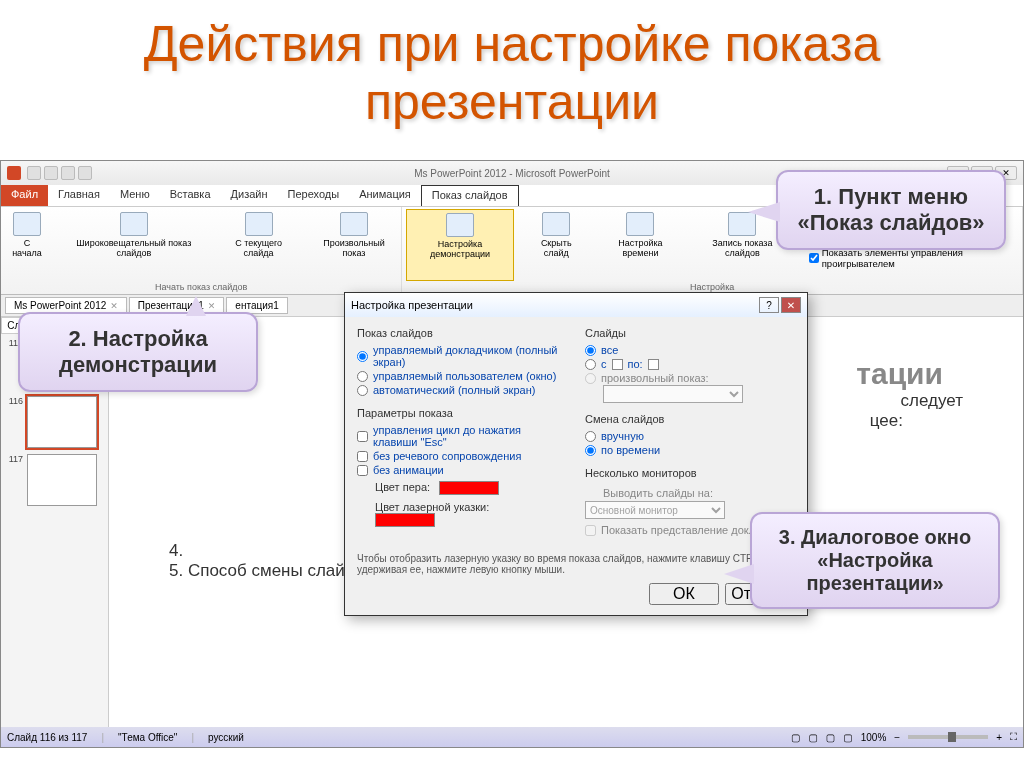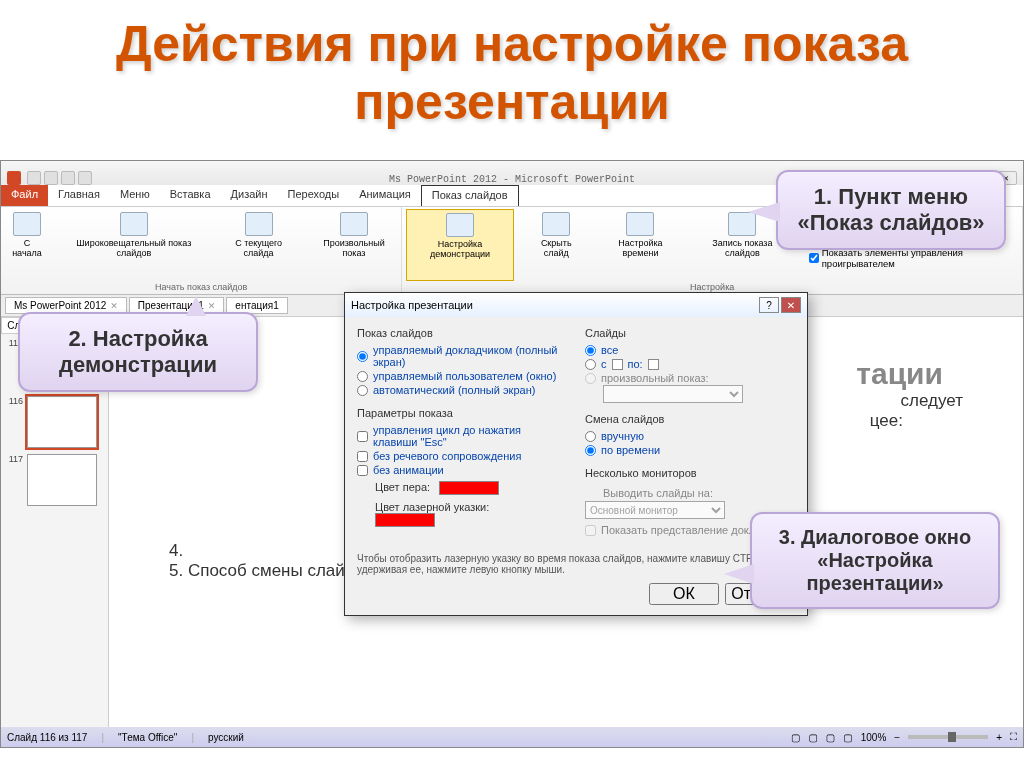--- a/index.html
+++ b/index.html
@@ -1,24 +1,24 @@
 <!DOCTYPE html>
 <html><head>
 <meta charset="utf-8">
 <style>
 * { box-sizing: border-box; margin: 0; padding: 0; }
 body { font-family: "Segoe UI", Tahoma, sans-serif; background: #fff; width: 1024px; height: 767px; overflow: hidden; position: relative; }
 
-.main-title { text-align: center; font-size: 50px; font-weight: bold; color: #d35400; padding: 15px 20px 25px; text-shadow: 2px 2px 4px rgba(0,0,0,0.2); }
+.main-title { text-align: center; font-size: 50px; font-weight: normal; color: #d35400; padding: 15px 20px 25px; text-shadow: 2px 2px 4px rgba(0,0,0,0.2); }
 
 .screenshot-area { position: absolute; top: 160px; left: 0; width: 1024px; height: 607px; }
 
 .window-frame { border: 1px solid #888; background: #fff; }
 
-.title-bar { height: 24px; background: linear-gradient(to bottom, #f6f6f6, #e9e9e9); display: flex; align-items: flex-end; padding: 0 6px; font-size: 10px; position: relative; font-family: Liberation Mono, monospace; }
+.title-bar { height: 24px; background: linear-gradient(to bottom, #f6f6f6, #e9e9e9); display: flex; align-items: center; padding: 0 6px; font-size: 10px; position: relative; }
 .title-bar .pp-icon { width: 14px; height: 14px; background: #d24726; border-radius: 2px; margin-right: 6px; }
 .title-bar .qat { display: flex; gap: 3px; }
 .title-bar .qat span { width: 14px; height: 14px; background: #e0e0e0; border: 1px solid #bbb; border-radius: 2px; }
 .title-bar .wtitle { position: absolute; left: 50%; transform: translateX(-50%); color: #666; }
 .title-bar .win-controls { margin-left: auto; display: flex; gap: 2px; }
 .title-bar .win-controls span { width: 22px; height: 14px; background: #eee; border: 1px solid #bbb; border-radius: 2px; display: flex; align-items: center; justify-content: center; font-size: 9px; }
 
 .ribbon-tabs { display: flex; height: 22px; background: #fff; font-size: 11px; border-bottom: 1px solid #ccc; }
 .ribbon-tabs .tab { padding: 3px 10px; cursor: pointer; color: #333; }
 .ribbon-tabs .tab.file { background: #d24726; color: #fff; }

